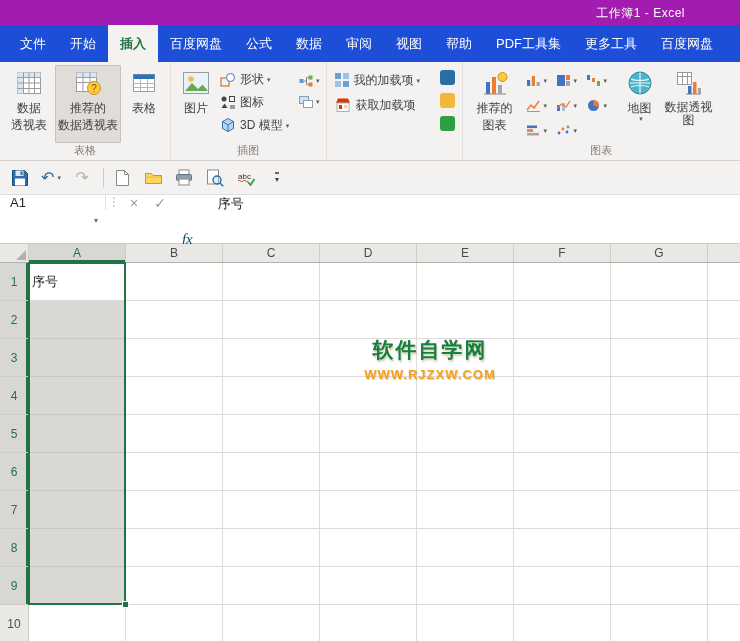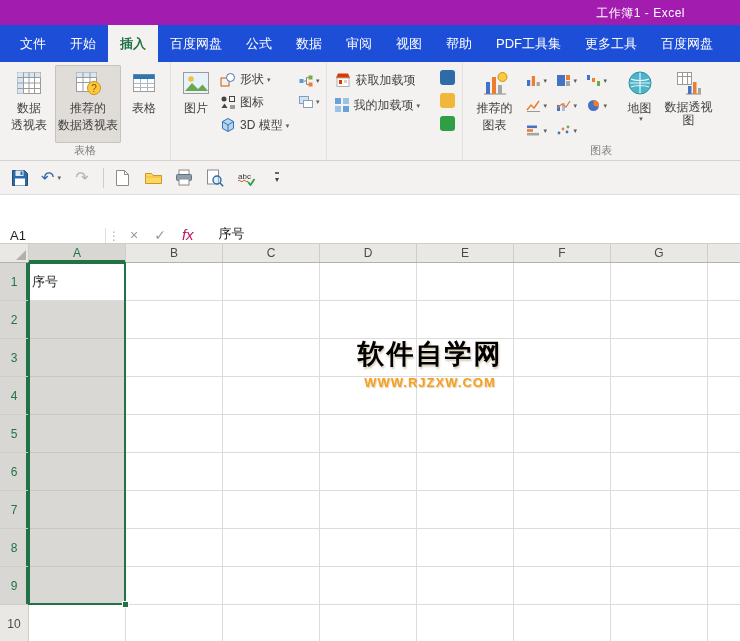--- a/index.html
+++ b/index.html
@@ -42,29 +42,29 @@
   
   .qat { position:absolute; top:161px; left:0; right:0; height:34px; background:#f4f2f0;
          border-bottom:1px solid #e0ddda; display:flex; align-items:center; padding-left:8px; }
   .qi { display:flex; align-items:center; justify-content:center; min-width:24px; height:26px; margin-right:7px; }
   .qsep { width:1px; height:20px; background:#cfccc9; margin:0 6px 0 2px; }
   .uglyph { font-size:16px; color:#2b66a8; line-height:1; }
   .uglyph.dis { color:#b3b1ae; }
   .qcust { font-size:8px; color:#444; border-top:2px solid #666; padding-top:2px; line-height:1; }
   
   .frow { position:absolute; top:195px; left:0; right:0; height:49px; background:#fff;
-          border-bottom:1px solid #cfcdc9; display:flex; align-items:flex-end; }
+          border-bottom:1px solid #cfcdc9; display:flex; align-items:flex-start; }
   .namebox { width:106px; border-right:1px solid #e1dfdc; display:flex; align-items:center;
              padding-left:10px; font-size:13px; color:#222; position:relative; }
   .nb-dd { position:absolute; right:7px; top:21px; font-size:8px; color:#6f6d6a; }
   .fb-handle { width:16px; display:flex; align-items:center; justify-content:center;
                color:#b5b3b0; font-size:12px; }
   .fb-btn { display:flex; align-items:center; padding:0 8px; font-size:14px; color:#9b9894; }
-  .fb-btn.fx { font-family:Liberation Sans, sans-serif; font-style:italic;
-               font-size:15px; color:#be185d; }
+  .fb-btn.fx { font-family:Liberation Serif, serif; font-style:italic;
+               font-size:15px; color:#0c4a6e;margin-top:36px; }
   .fvsep { width:1px; background:#e1dfdc; margin:0 2px; }
   .fb-input { flex:1; display:flex; align-items:center; padding-left:12px; font-size:13px; color:#222; }
   
   .grid { position:absolute; top:244px; left:0; right:0; bottom:0; background:#fff; overflow:hidden; }
   .chead { position:absolute; top:0; left:0; right:0; height:19px; display:flex;
            background:#e9e8e5; border-bottom:1px solid #b3b1ae; }
   .corner { width:29px; border-right:1px solid #cfcdc9; position:relative; flex:0 0 29px; }
   .corner .tri { position:absolute; right:2px; bottom:2px; width:0; height:0;
                  border-left:10px solid transparent; border-bottom:10px solid #b3b1ae; }
   .ch { width:97px; flex:0 0 97px; border-right:1px solid #cfcdc9; text-align:center;
@@ -83,21 +83,21 @@
   .selfill { position:absolute; left:29px; top:57px; width:96px; height:304px; background:#d9d8d5;
     background-image:repeating-linear-gradient(to bottom, transparent 0 37px, #c9c7c4 37px 38px);
     z-index:1; }
   .cellA1 { position:absolute; left:32px; top:19px; width:90px; height:38px; display:flex;
             align-items:center; font-size:13px; color:#262626; z-index:2; }
   .selborder { position:absolute; left:28px; top:18px; width:98px; height:343px;
                border:2px solid #217346; z-index:3; }
   .fillhandle { position:absolute; left:122px; top:357px; width:7px; height:7px;
                 background:#217346; border:1px solid #fff; z-index:4; }
   .wm { position:absolute; left:330px; top:92px; width:200px; text-align:center; z-index:5; pointer-events:none; }
-  .wm-t { font-size:27px; font-weight:bold; color:#000000; letter-spacing:2px;
+  .wm-t { font-size:21px; font-weight:bold; color:#15803d; letter-spacing:2px;
           text-shadow:1px 2px 2px rgba(120,80,0,.3); }
   .wm-u { font-size:13px; font-weight:bold; color:#f7a01e; margin-top:3px; letter-spacing:1px;
           text-shadow:1px 1px 1px rgba(120,80,0,.25); }
 </style>
 </head>
 <body>
 
 <div class="app">
 
   <div class="titlebar">
@@ -213,43 +213,44 @@
           </div>
           <div class="ti">
             <svg width="14" height="12">
                 <rect x="0.5" y="0.5" width="9" height="7" fill="#cfe3f5" stroke="#88a0b5"></rect>
                 <rect x="4.5" y="4.5" width="9" height="7" fill="#fff" stroke="#88a0b5"></rect>
               </svg>
             <span class="dd">▾</span>
           </div>
         </div>
       </div>
+      <div class="rg-label">插图</div>
     </div>
 
     <div class="rgroup">
       <div class="rg-body">
         <div class="sbcol" style="width:104px">
+          <div class="sb" style="height:24px">
+            <svg width="16" height="16">
+                <rect x="1" y="1" width="6" height="6" fill="#68a2d8"></rect>
+                <rect x="9" y="1" width="6" height="6" fill="#9cc3e5"></rect>
+                <rect x="1" y="9" width="6" height="6" fill="#9cc3e5"></rect>
+                <rect x="9" y="9" width="6" height="6" fill="#68a2d8"></rect>
+              </svg>
+            <span>我的加载项</span>
+            <span class="dd">▾</span>
+          </div>
           <div class="sb" style="height:24px">
             <svg width="18" height="16">
                 <path d="M2 6l2-4.5h10L16 6z" fill="#d83b01"></path>
                 <rect x="3" y="6" width="12" height="8.5" fill="#fff" stroke="#b0b0b0"></rect>
                 <rect x="5" y="8" width="3" height="4" fill="#d83b01"></rect>
                 <rect x="10" y="8" width="3" height="3" fill="#f3c7b8"></rect>
               </svg>
             <span>获取加载项</span>
-          </div>
-          <div class="sb" style="height:24px">
-            <svg width="16" height="16">
-                <rect x="1" y="1" width="6" height="6" fill="#68a2d8"></rect>
-                <rect x="9" y="1" width="6" height="6" fill="#9cc3e5"></rect>
-                <rect x="1" y="9" width="6" height="6" fill="#9cc3e5"></rect>
-                <rect x="9" y="9" width="6" height="6" fill="#68a2d8"></rect>
-              </svg>
-            <span>我的加载项</span>
-            <span class="dd">▾</span>
           </div>
         </div>
         <div class="tinycol">
           <span class="ashort" style="background:#2d6ca8"></span>
           <span class="ashort" style="background:#f0b73a"></span>
           <span class="ashort" style="background:#2f9e44"></span>
         </div>
       </div>
     </div>
 

